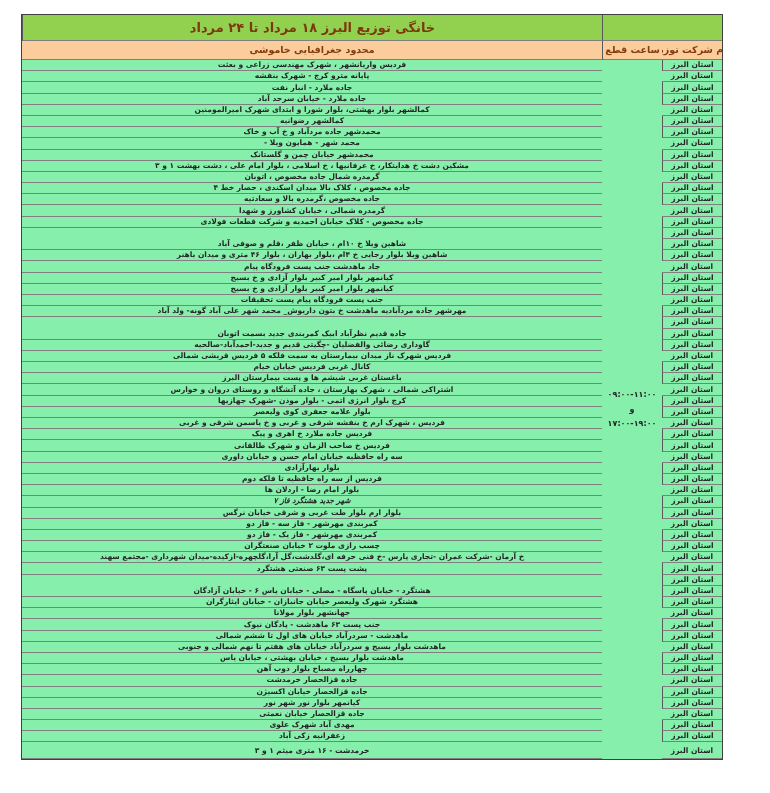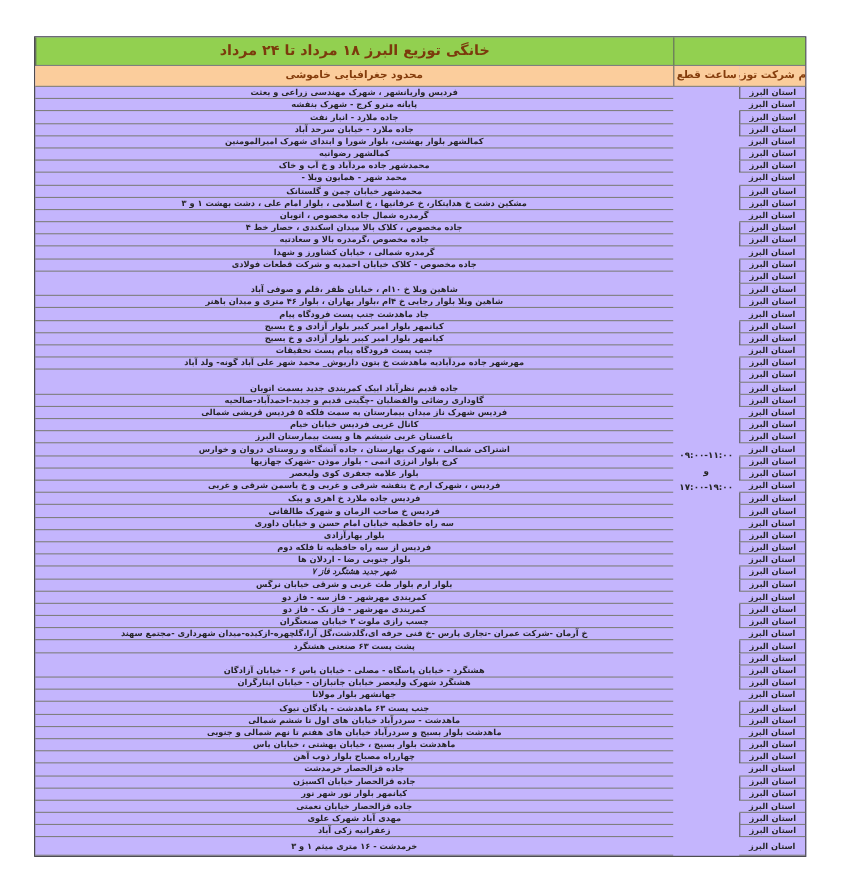--- a/index.html
+++ b/index.html
@@ -1,28 +1,27 @@
 <!DOCTYPE html>
 <html dir="rtl" lang="fa"><head>
 <meta charset="utf-8">
 <style>
   * { margin:0; padding:0; box-sizing:border-box; }
   html,body { background:#ffffff; width:770px; height:793px; overflow:hidden;
               font-family:"DejaVu Sans", sans-serif; }
   .sheet { position:relative; width:770px; height:793px; background:#fff; }
   .outage-table {
-    position:absolute; top:14px; right:37px;
+    position:absolute; top:14px; right:47px;
     width:702px;
     display:grid;
     direction:rtl;
     grid-template-columns:60px 60px 1fr; 
     grid-template-rows:26px 19px repeat(61, 11.2px) 17px;
     border:1px solid #404040;
-    background:#c4b5fd;
-    margin-top:19px;
+    background:#86efac;
   }
   .cell {
     border-right:none;
     border-left:1px solid #595959;
     border-bottom:1px solid #7f7f7f;
     display:flex; align-items:center; justify-content:center;
     overflow:hidden; white-space:nowrap;
     text-align:center;
     color:#262626;
     font-size:7.5px; font-weight:700; line-height:1.05;
@@ -139,21 +138,21 @@
       <div class="cell area-cell" style="grid-row: 36;">فردیس جاده ملارد خ اهری و پیک</div>
       <div class="cell company-cell" style="grid-row: 37;">استان البرز</div>
       <div class="cell area-cell" style="grid-row: 37;">فردیس خ صاحب الزمان و شهرک طالقانی</div>
       <div class="cell company-cell" style="grid-row: 38;">استان البرز</div>
       <div class="cell area-cell" style="grid-row: 38;">سه راه حافظیه خیابان امام حسن و خیابان داوری</div>
       <div class="cell company-cell" style="grid-row: 39;">استان البرز</div>
       <div class="cell area-cell" style="grid-row: 39;">بلوار بهارآزادی</div>
       <div class="cell company-cell" style="grid-row: 40;">استان البرز</div>
       <div class="cell area-cell" style="grid-row: 40;">فردیس از سه راه حافظیه تا فلکه دوم</div>
       <div class="cell company-cell" style="grid-row: 41;">استان البرز</div>
-      <div class="cell area-cell" style="grid-row: 41;">بلوار جنوبی رضا - اردلان ها</div>
+      <div class="cell area-cell" style="grid-row: 41;">بلوار امام رضا - اردلان ها</div>
       <div class="cell company-cell" style="grid-row: 42;">استان البرز</div>
       <div class="cell area-cell" style="grid-row: 42; font-style: italic;">شهر جدید هشتگرد فاز ۷</div>
       <div class="cell company-cell" style="grid-row: 43;">استان البرز</div>
       <div class="cell area-cell" style="grid-row: 43;">بلوار ارم بلوار طت غربی و شرقی خیابان نرگس</div>
       <div class="cell company-cell" style="grid-row: 44;">استان البرز</div>
       <div class="cell area-cell" style="grid-row: 44;">کمربندی مهرشهر - فاز سه - فاز دو</div>
       <div class="cell company-cell" style="grid-row: 45;">استان البرز</div>
       <div class="cell area-cell" style="grid-row: 45;">کمربندی مهرشهر - فاز یک - فاز دو</div>
       <div class="cell company-cell" style="grid-row: 46;">استان البرز</div>
       <div class="cell area-cell" style="grid-row: 46;">چسب رازی ملوت ۲ خیابان صنعتگران</div>

